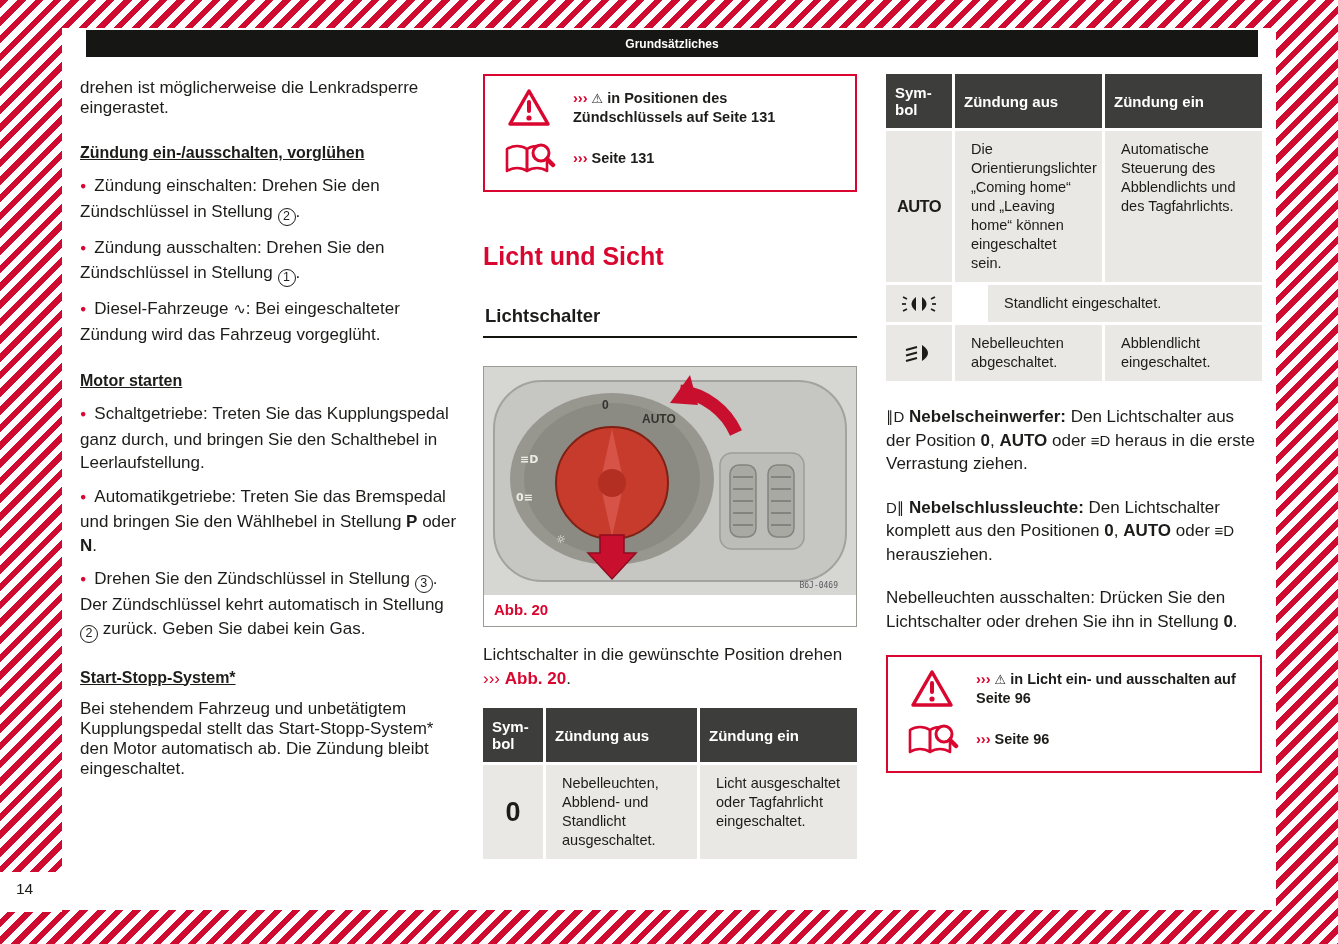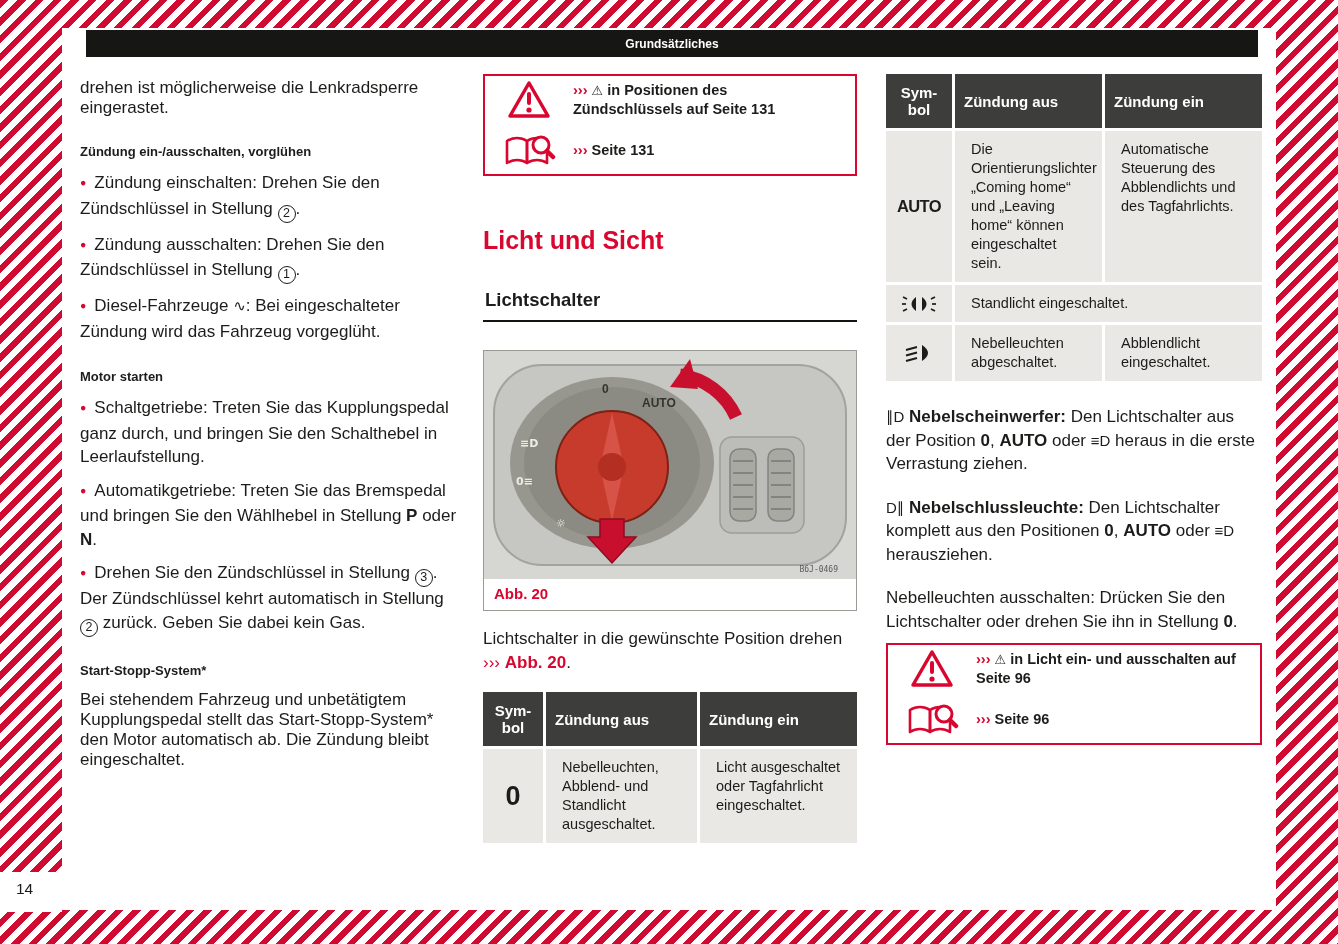--- a/index.html
+++ b/index.html
@@ -16,32 +16,32 @@
   .header-bar{ position:absolute; left:24px; right:18px; top:2px; height:27px; background:#161614;
                color:#fff; display:flex; align-items:center; justify-content:center;
                font-weight:bold; font-size:12px; }
 
   .col{ position:absolute; top:46px; }
   .col-left{ left:18px; width:384px; top:50px; }
   .col-mid{ left:421px; width:374px; }
   .col-right{ left:824px; width:376px; }
 
   .body-p{ font-size:17px; line-height:20px; margin:0 0 10px; }
-  .subhead{ font-size:13px; font-weight:bold; margin:26px 0 12px; }
+  .subhead{ font-size:16px; font-weight:bold; margin:26px 0 12px;text-decoration:underline; }
   .bullets{ list-style:none; margin:0 0 4px; padding:0; }
   .bullets li{ font-size:17px; line-height:23.5px; margin:0 0 10px; }
   .bullets li::before{ content:"●"; color:var(--red); font-size:10.5px; margin-right:8px;
                        position:relative; top:-2px; }
   .circ{ display:inline-block; width:18px; height:18px; line-height:15px; border:1.3px solid var(--ink);
          border-radius:50%; text-align:center; font-size:12.5px; vertical-align:-3px; font-weight:normal; }
   .vsym{ font-size:15px; }
   .red{ color:var(--red); }
   .wtri{ font-weight:normal; font-size:13px; }
 
-  .refbox{ border:2px solid var(--red); padding:4px 16px; }
+  .refbox{ border:2px solid var(--red); padding:12px 16px; }
   .refline{ display:flex; align-items:center; gap:16px; }
   .refline + .refline{ margin-top:12px; }
   .ricon{ flex:0 0 56px; display:flex; justify-content:center; align-items:center; }
   .reftext{ font-size:14.5px; line-height:19.5px; font-weight:bold; }
 
   .section-title{ color:var(--red); font-size:25px; font-weight:bold; margin:50px 0 0; }
   .subsection-title{ font-size:18.5px; font-weight:bold; margin:34px 0 0; padding:0 0 9px 2px;
                      border-bottom:2px solid #15150f; }
 
   .figure{ border:1.5px solid #9b9b96; margin-top:28px; }
@@ -51,29 +51,29 @@
   .figlbl-w{ font:bold 11px "DejaVu Sans",sans-serif; fill:#ecece6; }
   .figcode{ font:8px "DejaVu Sans Mono",monospace; fill:#5a5a5e; }
 
   .fig-note{ font-size:17px; line-height:23.5px; margin:16px 0 0; }
 
   .stable{ display:grid; gap:3px; margin-top:18px; background:#fff; }
   .cols-mid{ grid-template-columns:60px 151px 1fr; }
   .cols-right{ grid-template-columns:66px 147px 1fr; }
   .hcell{ background:#3d3d3b; color:#fff; font-weight:bold; font-size:15px; padding:8px 9px;
           display:flex; align-items:center; min-height:54px; }
-  .hcell.center{ justify-content:center; text-align:center; }
+  .hcell.center{ justify-content:center; text-align:left; }
   .bcell{ background:#e9e8e4; font-size:14.5px; line-height:19px; padding:9px 16px; }
   .symcell{ background:#e9e8e4; display:flex; align-items:center; justify-content:center; font-weight:bold; }
   .sym-zero{ font-size:27px; }
   .sym-auto{ font-size:16.5px; letter-spacing:-0.6px; }
-  .merged{ grid-column:2 / span 2; display:flex; align-items:center; }
+  .merged{ grid-column:2 / span 2; display:flex; align-items:center;margin-left:33px; }
 
   .rpara{ font-size:17px; line-height:23.5px; margin:20px 0 0; }
-  .col-right .refbox{ margin-top:10px; }
+  .col-right .refbox{ margin-top:22px; }
 </style>
 </head>
 <body>
 
 <div class="page">
   <div class="content">
 
     <div class="header-bar">
       <span>Grundsätzliches</span>
     </div>

